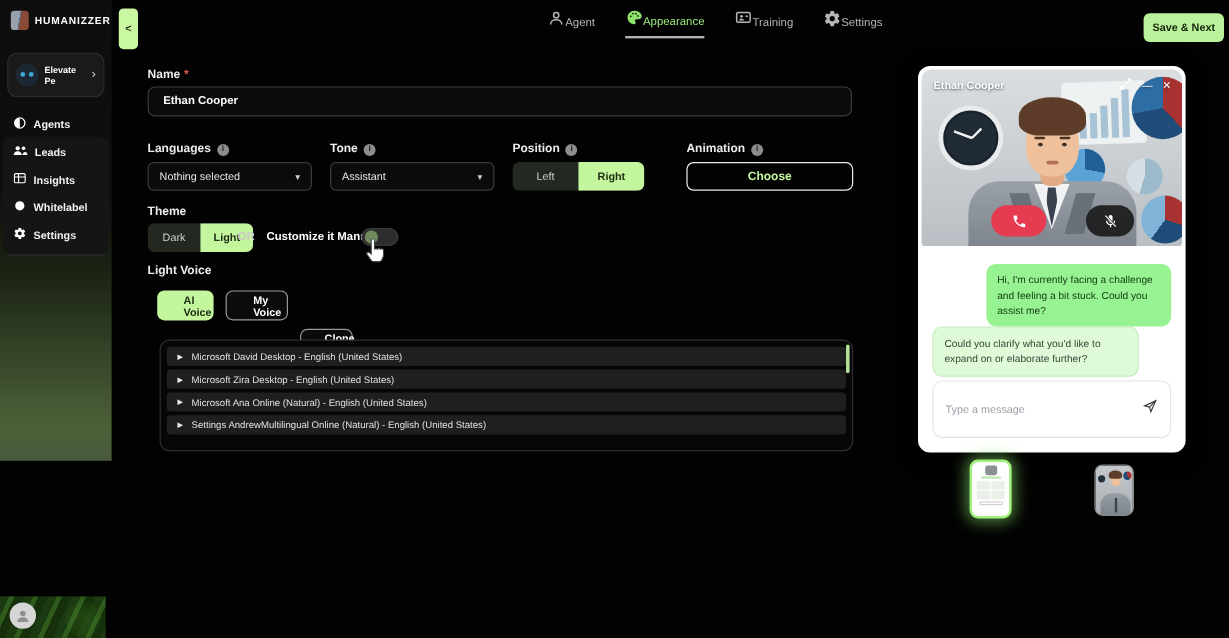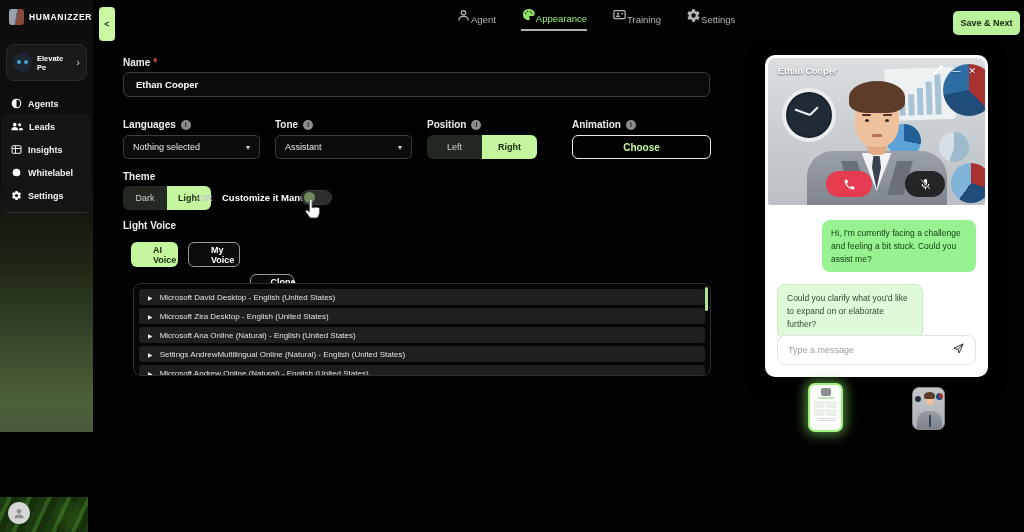--- a/index.html
+++ b/index.html
@@ -8,21 +8,21 @@
     position:relative; width:1024px; height:532px; overflow:hidden;
     background:#020202; font-family:"Liberation Sans", sans-serif;
     -webkit-font-smoothing:antialiased;
   }
   .abs { position:absolute; }
   .flexc { display:flex; align-items:center; }
   .ctr { display:flex; align-items:center; justify-content:center; }
 
   
   .sidebar {
-    left:0; top:0; width:93px; height:432px;
+    left:0; top:0; width:93px; height:384px;
     background:linear-gradient(180deg,#0d0d0d 0%,#0e0f0c 40%,#1c2414 60%,#38482a 79%,#4d6138 93%,#48593c 100%);
   }
   .logo-row { left:9px; top:9px; gap:5px; }
   .logo-icon { width:15px; height:16px; border-radius:3px;
     background:linear-gradient(100deg,#97a0ab 0 46%,#5e6a78 46% 52%,#8a4a38 52% 100%); }
   .logo-text { font-size:8.5px; font-weight:bold; color:#fff; letter-spacing:.7px; }
   .workspace { left:6px; top:44px; width:81px; height:37px; background:#1a1a1a;
     border:1px solid #2b2b2b; border-radius:8px; padding:0 6px; gap:5px; cursor:pointer; }
   .ws-avatar { width:19px; height:19px; border-radius:50%; background:#1d2733; position:relative; flex:0 0 auto; }
   .ws-avatar::after { content:""; position:absolute; left:4px; top:7px; width:4px; height:4px;
@@ -134,22 +134,22 @@
     text-shadow:0 1px 2px rgba(0,0,0,.6); }
   .vctrls { position:absolute; right:9px; top:7px; display:flex; gap:8px; align-items:center; }
   .vctrl { color:#fff; font-size:9px; line-height:1; cursor:pointer; text-shadow:0 1px 2px rgba(0,0,0,.5); }
   .call-red { position:absolute; left:58px; bottom:8px; width:46px; height:26px; border-radius:14px;
     background:#e63b50; cursor:pointer; }
   .call-mute { position:absolute; right:40px; bottom:8px; width:40px; height:26px; border-radius:14px;
     background:rgba(22,22,22,.88); cursor:pointer; }
   .chat-area { position:absolute; left:0; top:150px; right:0; bottom:0; padding:10px 12px; }
   .bubble { font-size:8.5px; line-height:1.5; border-radius:8px; padding:7px 9px; }
   .bubble.user { margin-left:auto; width:154px; background:#97f292; color:#113a11; margin-top:5px; }
-  .bubble.bot { margin-top:12px; width:146px; background:#defad8; border:1px solid #c6ecbf; color:#374437; }
-  .input-row { position:absolute; left:12px; right:12px; bottom:12px; height:30px;
+  .bubble.bot { width:172px; background:#defad8; border:1px solid #c6ecbf; color:#374437; }
+  .input-row { position:absolute; left:12px; right:12px; bottom:12px; height:48px;
     border:1px solid #e3e3e3; border-radius:8px; display:flex; align-items:center; padding:0 10px; background:#fff; }
   .msg-input { flex:1; border:none; outline:none; font-size:9px; color:#333; font-family:"Liberation Sans", sans-serif; }
   .msg-input::placeholder { color:#9aa0a6; }
 
   
   .thumb-chat { left:808px; top:383px; width:35px; height:49px; background:#fdfdfd; border-radius:7px;
     border:2px solid #a2f07c; box-shadow:0 0 12px 3px rgba(140,235,110,.55); cursor:pointer; overflow:hidden; }
   .tc-avatar { width:10px; height:8px; background:#8a8f94; border-radius:2px; margin:3px auto 1px; }
   .tc-line { width:16px; height:2px; background:#bfe8b8; margin:0 auto 2px; }
   .tc-grid { display:flex; flex-wrap:wrap; gap:1px; padding:0 3px; justify-content:center; }
@@ -337,24 +337,20 @@
       <span class="vname">Microsoft Zira Desktop - English (United States)</span>
     </div>
     <div class="voice-row">
       <span class="play">▶</span>
       <span class="vname">Microsoft Ana Online (Natural) - English (United States)</span>
     </div>
     <div class="voice-row">
       <span class="play">▶</span>
       <span class="vname">Settings AndrewMultilingual Online (Natural) - English (United States)</span>
     </div>
-    <div class="voice-row">
-      <span class="play">▶</span>
-      <span class="vname">Microsoft Andrew Online (Natural) - English (United States)</span>
-    </div>
     <div class="vscroll"></div>
   </div>
 
   <div class="abs chat-widget">
     <div class="video">
       <div class="clock-ring"></div>
       <div class="clock">
         <i class="hand-h"></i>
           <i class="hand-m"></i>
       </div>

